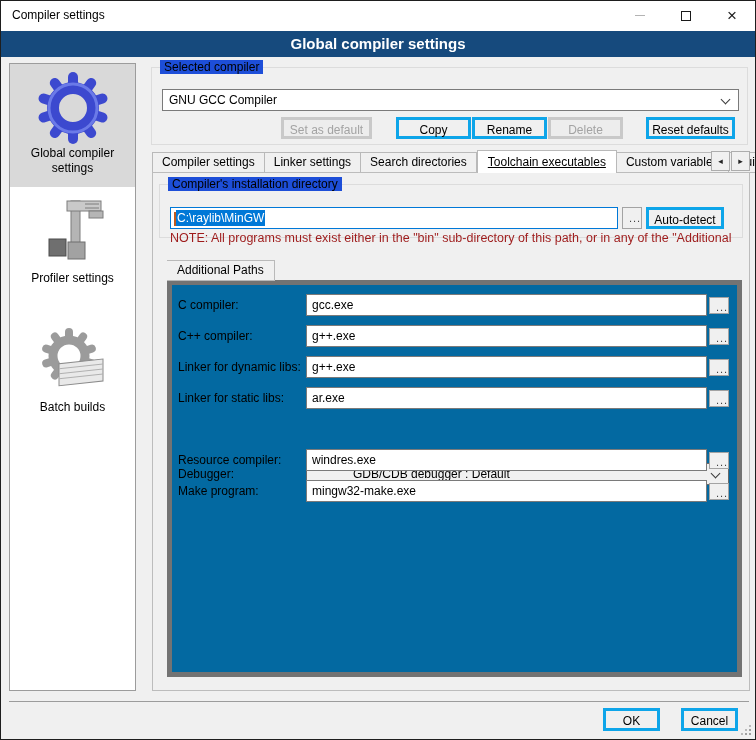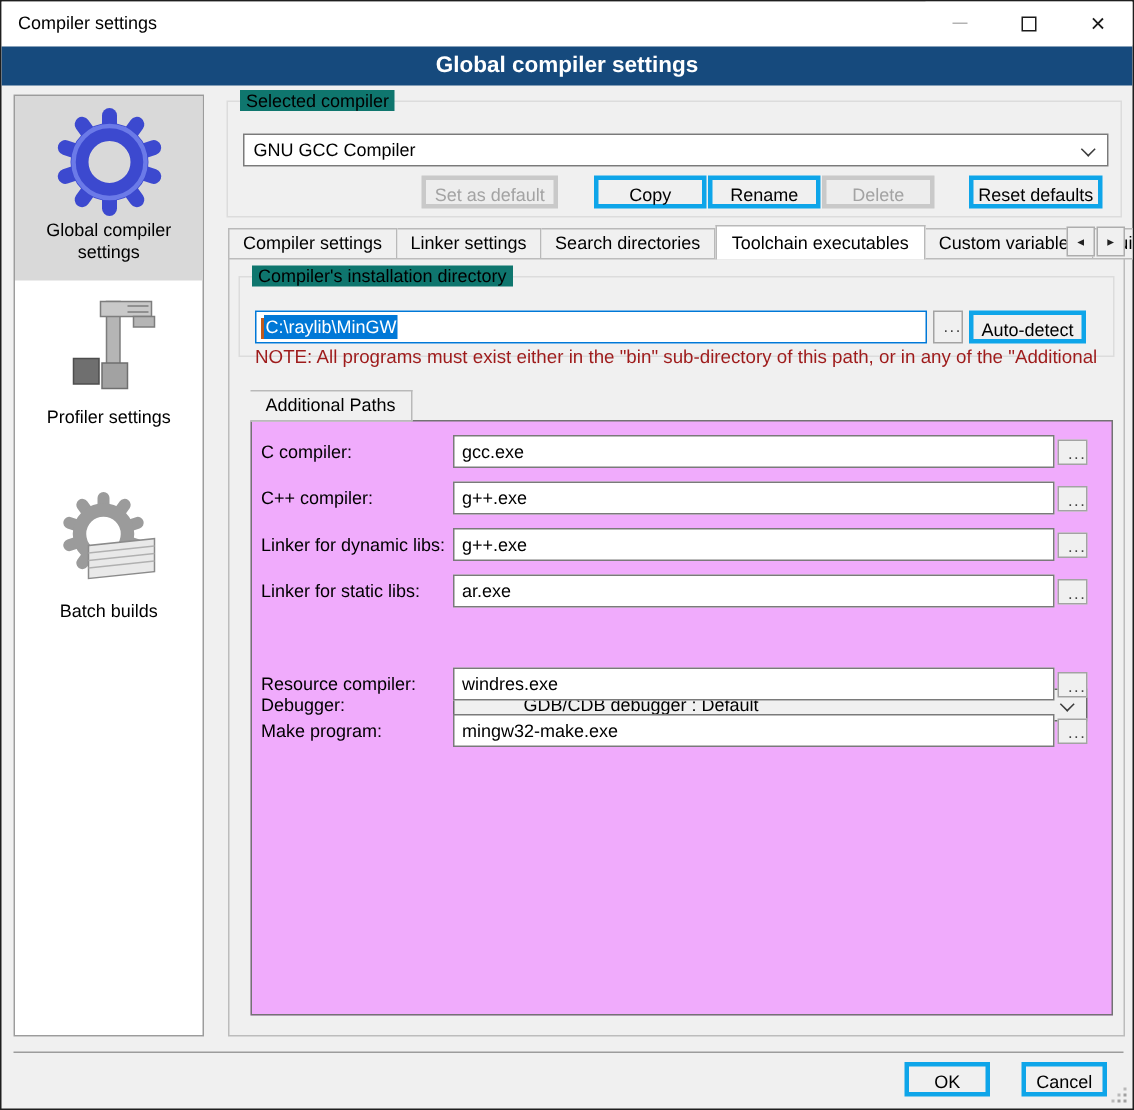--- a/index.html
+++ b/index.html
@@ -22,21 +22,21 @@
   
   .sidebar{position:absolute;left:8px;top:62px;width:127px;height:628px;background:#fff;border:1px solid #9c9c9c;}
   .side-item{width:100%;text-align:center;padding-top:8px;}
   .side-item.sel{background:#d9d9d9;height:123px;}
   .side-item .icon{display:block;margin:0 auto;width:72px;height:72px;}
   .side-label{display:block;font-size:12px;line-height:15px;color:#000;padding:2px 6px 6px;}
   .gap1{margin-top:2px;} .gap2{margin-top:26px;}
 
   
   .group{position:absolute;border:1px solid #dcdcdc;}
-  .group-label{position:absolute;top:-8px;left:8px;background:#0f766e;padding:0 4px;font-size:12px;color:#000;}
+  .group-label{position:absolute;top:-8px;left:8px;background:#1d4ed8;padding:0 4px;font-size:12px;color:#000;}
 
   
   .combo{position:absolute;background:#fff;border:1px solid #7a7a7a;font-size:12px;line-height:20px;
          padding-left:6px;cursor:default;}
   .combo.gray{background:#f0f0f0;border-color:#696969;padding-left:46px;}
   .chev{position:absolute;right:9px;top:6px;width:7px;height:7px;border-right:1.5px solid #3c3c3c;
         border-bottom:1.5px solid #3c3c3c;transform:rotate(45deg);}
   .btn{position:absolute;background:#f0f0f0;border:3px solid #0ea5e9;font-size:12px;color:#000;
        text-align:center;line-height:20px;padding:0;}
   .btn.disabled{color:#a3a3a3;border-color:#c9c9c9;background:#ededed;}
@@ -44,21 +44,21 @@
         font-size:11px;text-align:center;line-height:16px;letter-spacing:1px;}
   .tinput{position:absolute;height:22px;background:#fff;border:1px solid #7a7a7a;font-size:12px;
           padding:0 0 0 5px;color:#000;}
 
   
   .tabstrip{position:absolute;left:151px;top:149px;height:23px;display:flex;align-items:flex-end;}
   .tab{height:21px;background:#f0f0f0;border:1px solid #b9b9b9;border-left:none;font-size:12px;
        line-height:19px;padding:0 9px;white-space:nowrap;color:#000;}
   .tab:first-child{border-left:1px solid #b9b9b9;}
   .tab.active{height:23px;background:#fff;border-left:1px solid #b9b9b9;position:relative;z-index:3;
-              border-bottom:none;line-height:22px;padding:0 10px;}
+              border-bottom:none;line-height:22px;padding:0 10px;text-decoration:underline;}
   .tab.clip{width:38px;overflow:hidden;padding-right:0;}
   .tab-arrows{position:absolute;top:150px;right:5px;display:flex;z-index:4;}
   .arrow-btn{width:19px;height:20px;background:#f0f0f0;border:1px solid #adadad;text-align:center;
              line-height:18px;font-size:9px;color:#222;margin-left:1px;}
   .main-panel{position:absolute;left:151px;top:171px;width:598px;height:519px;background:#f0f0f0;
               border:1px solid #bcbcbc;}
 
   
   .dir-input{position:absolute;left:10px;top:22px;width:448px;height:22px;background:#fff;
              border:1px solid #0078d7;font-size:12px;line-height:20px;padding-left:3px;overflow:hidden;}
@@ -66,22 +66,22 @@
   .caret{display:inline-block;width:2px;height:14px;background:#c05a1e;vertical-align:middle;margin-right:0px;}
   .note{position:absolute;left:10px;top:46px;right:0;font-size:12.5px;color:#9e1b1b;
         white-space:nowrap;overflow:hidden;}
 
   
   .subtabstrip{position:absolute;left:166px;top:256px;height:24px;display:flex;align-items:flex-end;z-index:2;}
   .subtab{height:21px;background:#f0f0f0;border:1px solid #b9b9b9;border-left:none;font-size:12px;
           line-height:19px;padding:0 10px;color:#000;}
   .subtab.active{height:24px;background:#fcfcfc;border-left:1px solid #b9b9b9;border-bottom:none;
                  line-height:23px;position:relative;z-index:3;}
-  .page-panel{position:absolute;left:166px;top:279px;width:575px;height:397px;background:#f0abfc;
-              border:1px solid #737373;}
+  .page-panel{position:absolute;left:166px;top:279px;width:575px;height:397px;background:#0369a1;
+              border:5px solid #737373;}
   .frow{position:absolute;left:6px;width:563px;height:22px;}
   .flabel{position:absolute;left:0;top:0;width:128px;font-size:12px;line-height:22px;color:#000;}
   .frow .tinput{left:128px;top:0;width:401px;}
   .frow .mini{left:531px;top:3px;height:17px;}
   .frow .combo{left:128px;top:0;width:423px;height:22px;}
 
   
   .divider{position:absolute;left:8px;top:700px;width:740px;height:1px;background:#9c9c9c;}
   .grip{position:absolute;right:4px;bottom:4px;width:2px;height:2px;background:#a0a0a0;
         box-shadow:-4px 0 #a0a0a0,0 -4px #a0a0a0,-4px -4px #b9b9b9,-8px 0 #b9b9b9,0 -8px #b9b9b9;}

